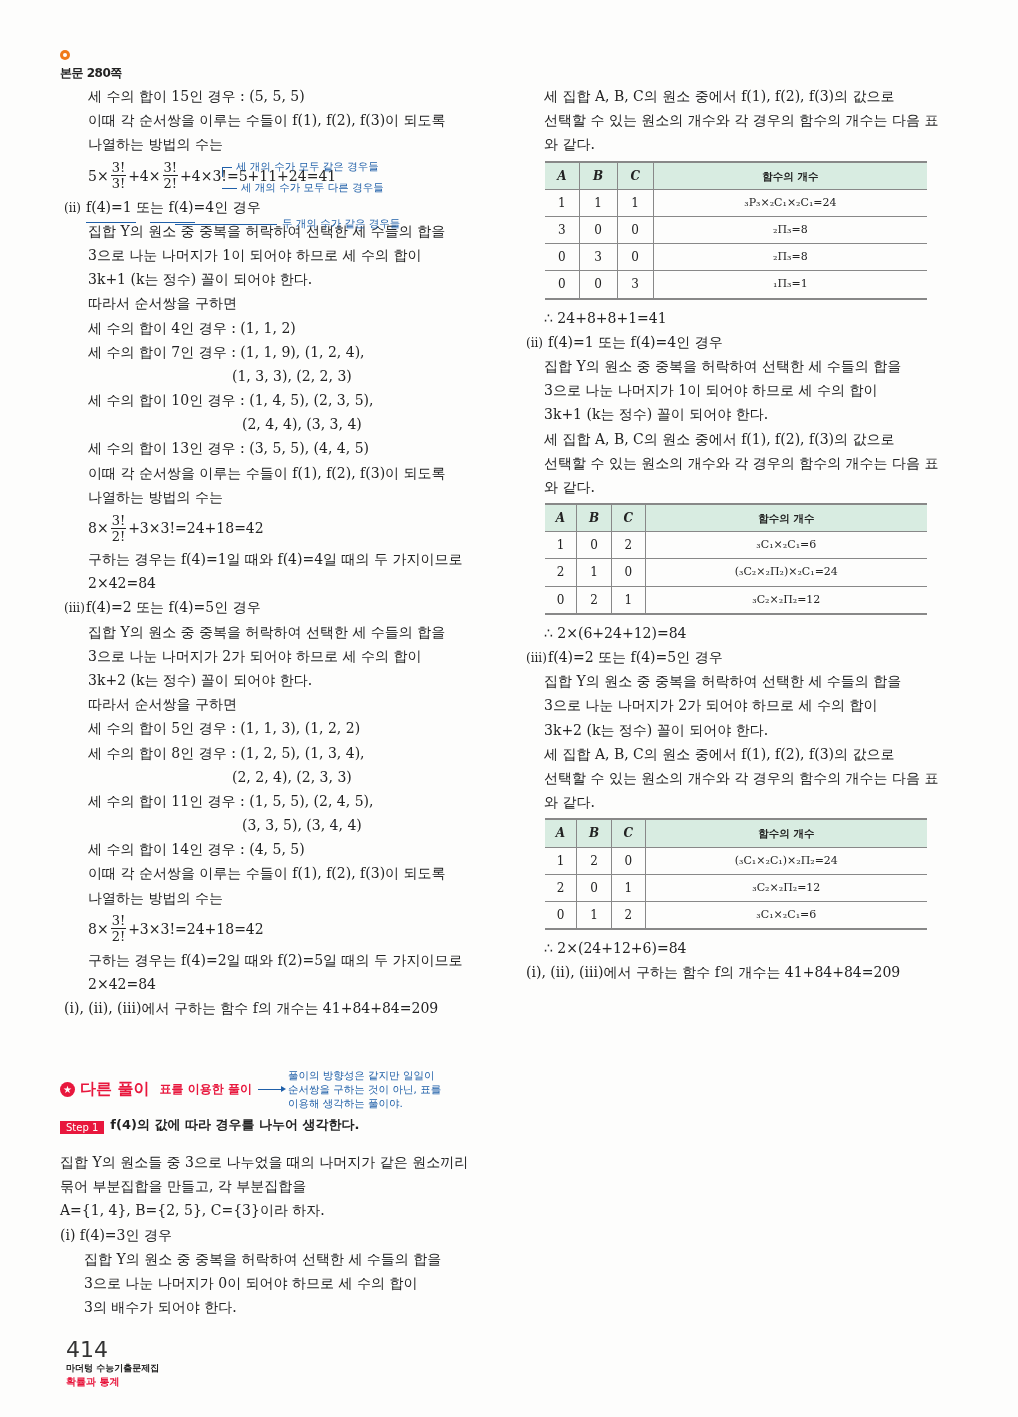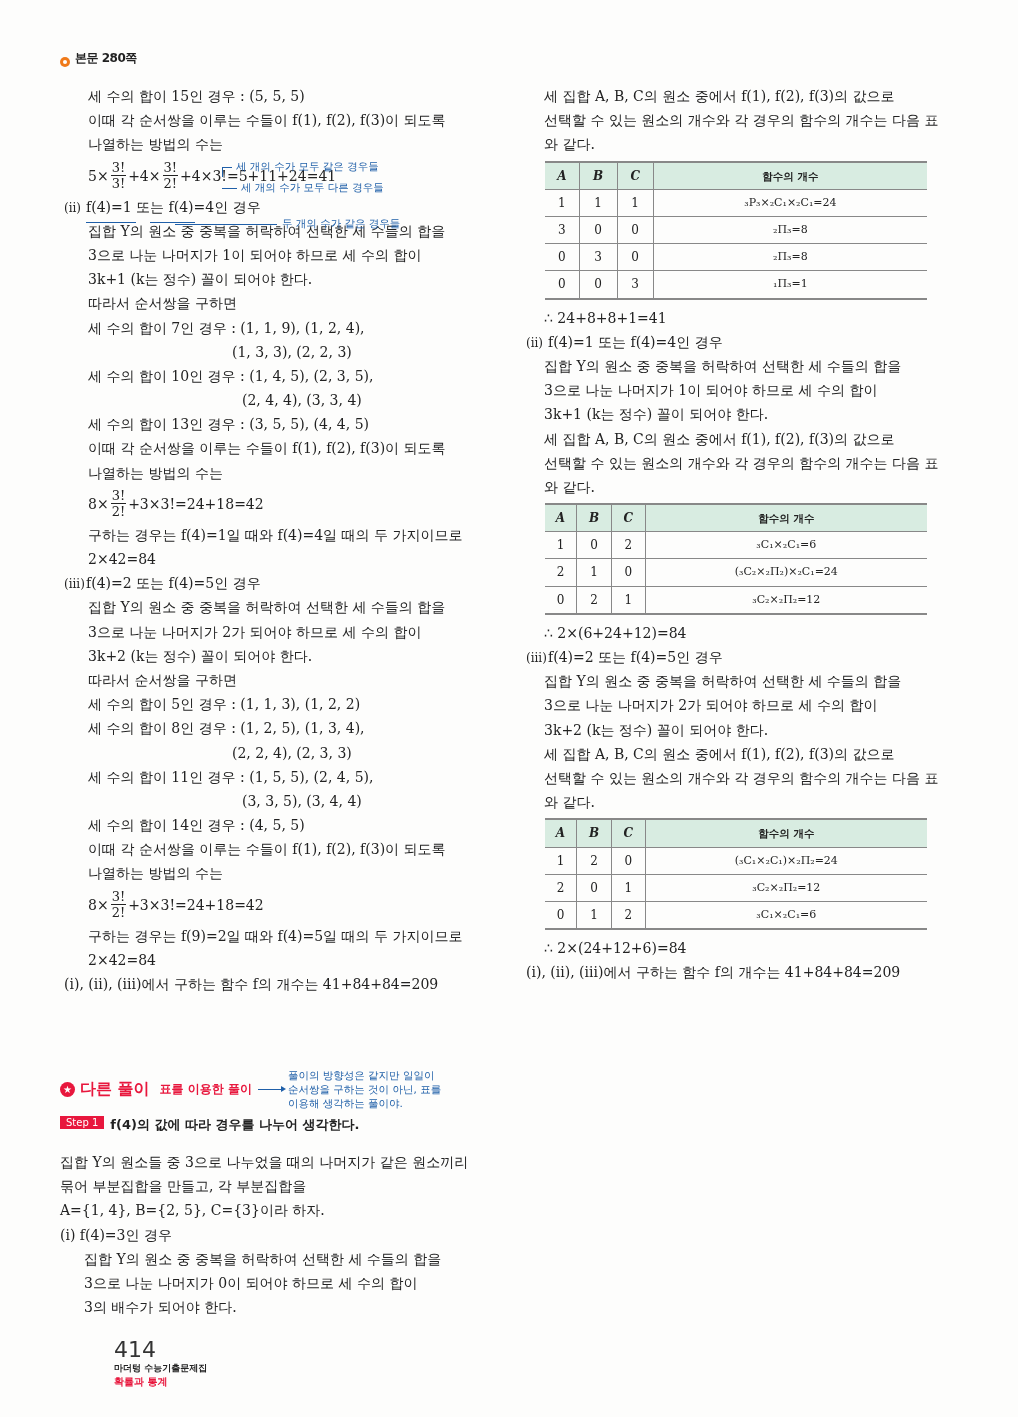--- a/index.html
+++ b/index.html
@@ -1,22 +1,22 @@
 <!DOCTYPE html>
 <html><head>
 <meta charset="utf-8">
 <style>
   html, body { margin: 0; padding: 0; }
   body {
     width: 1018px; height: 1417px; background: #fdfdfc;
     font-family: "DejaVu Serif", "Liberation Serif", serif;
     color: #222; position: relative; overflow: hidden;
   }
-  .page-ref { position: absolute; left: 60px; top: 50px; display: flex; align-items: flex-end; gap: 5px;
-    font-family: "DejaVu Sans", sans-serif; font-weight: bold; font-size: 12px; letter-spacing: -0.5px; }
+  .page-ref { position: absolute; left: 60px; top: 50px; display: flex; align-items: flex-start; gap: 5px;
+    font-family: "DejaVu Sans", sans-serif; font-weight: bold; font-size: 12px; letter-spacing: -0.5px; flex-direction: column; }
   .page-ref .dot { width: 10px; height: 10px; border-radius: 50%; background: #f07a1a; position: relative; }
   .page-ref .dot::after { content: ""; position: absolute; left: 3px; top: 3px; width: 4px; height: 4px; background: #fff; border-radius: 50%; }
 
   .col { position: absolute; font-size: 14px; line-height: 24.2px; }
   .col-left { left: 64px; top: 84px; width: 420px; }
   .col-right { left: 526px; top: 84px; width: 405px; }
   .ln { white-space: nowrap; height: 24.2px; }
   .in1 { padding-left: 24px; }
   .in2 { padding-left: 168px; }
   .in3 { padding-left: 178px; }
@@ -38,27 +38,27 @@
   table.tb td.f { font-size: 11px; }
 
   .alt { position: absolute; left: 60px; top: 1068px; width: 440px; }
   .alt-head { display: flex; align-items: center; font-family: "DejaVu Sans", sans-serif; }
   .alt-star { width: 15px; height: 15px; border-radius: 50%; background: #e8173d; color: #fff; font-size: 10px; display:flex; align-items:center; justify-content:center; margin-right: 5px; }
   .alt-title { color: #e8173d; font-weight: bold; font-size: 16px; margin-right: 10px; }
   .alt-sub { color: #e8173d; font-size: 12px; font-weight: bold; }
   .alt-arrow { width: 26px; height: 1px; background: #1f5fa8; margin: 0 4px 0 6px; position: relative; }
   .alt-arrow::after { content: ""; position: absolute; right: -2px; top: -3px; border-left: 5px solid #1f5fa8; border-top: 3px solid transparent; border-bottom: 3px solid transparent; }
   .alt-note { font-size: 10.5px; color: #1f5fa8; line-height: 14px; }
-  .step { display: flex; align-items: flex-start; margin-top: 6px; font-family: "DejaVu Sans", sans-serif; font-weight: bold; font-size: 13px; }
+  .step { display: flex; align-items: flex-end; margin-top: 6px; font-family: "DejaVu Sans", sans-serif; font-weight: bold; font-size: 13px; }
   .step-badge { background: #e8173d; color: #fff; font-size: 10px; font-weight: normal; padding: 1px 6px; margin-right: 6px; }
   .alt-body { font-size: 14px; line-height: 24.2px; margin-top: 16px; }
 
   .footer { position: absolute; left: 66px; top: 1337px; display: flex; align-items: baseline; font-family: "DejaVu Sans", sans-serif; flex-direction: column; }
   .footer .pg { font-size: 22px; color: #333; margin-right: 8px; }
-  .footer .book { font-size: 9px; font-weight: bold; margin-right: 6px; margin-left: 48px; }
+  .footer .book { font-size: 9px; font-weight: bold; margin-right: 6px; }
   .footer .subj { font-size: 10px; font-weight: bold; color: #e8173d; }
 </style>
 </head>
 <body>
 
 <div class="page-ref">
   <span class="dot"></span>
   <span>본문 280쪽</span>
 </div>
 
@@ -79,20 +79,21 @@
       </span>
     <span>+</span>
     <span>4×3!</span>
     <span>=5+11+24=41</span>
   </div>
   <div class="ln"><span class="roman">(ii)</span><span>f(4)=1 또는 f(4)=4인 경우</span></div>
   <div class="ln in1">집합 Y의 원소 중 중복을 허락하여 선택한 세 수들의 합을</div>
   <div class="ln in1">3으로 나눈 나머지가 1이 되어야 하므로 세 수의 합이</div>
   <div class="ln in1">3k+1 (k는 정수) 꼴이 되어야 한다.</div>
   <div class="ln in1">따라서 순서쌍을 구하면</div>
+  <div class="ln in1">세 수의 합이 4인 경우 : (1, 1, 2)</div>
   <div class="ln in1">세 수의 합이 7인 경우 : (1, 1, 9), (1, 2, 4),</div>
   <div class="ln in2">(1, 3, 3), (2, 2, 3)</div>
   <div class="ln in1">세 수의 합이 10인 경우 : (1, 4, 5), (2, 3, 5),</div>
   <div class="ln in3">(2, 4, 4), (3, 3, 4)</div>
   <div class="ln in1">세 수의 합이 13인 경우 : (3, 5, 5), (4, 4, 5)</div>
   <div class="ln in1">이때 각 순서쌍을 이루는 수들이 f(1), f(2), f(3)이 되도록</div>
   <div class="ln in1">나열하는 방법의 수는</div>
   <div class="fline in1">
     <span>8×</span>
     <span class="frac">
@@ -117,21 +118,21 @@
   <div class="ln in1">이때 각 순서쌍을 이루는 수들이 f(1), f(2), f(3)이 되도록</div>
   <div class="ln in1">나열하는 방법의 수는</div>
   <div class="fline in1">
     <span>8×</span>
     <span class="frac">
         <span class="num">3!</span>
         <span>2!</span>
       </span>
     <span>+3×3!=24+18=42</span>
   </div>
-  <div class="ln in1">구하는 경우는 f(9)=2일 때와 f(4)=5일 때의 두 가지이므로</div>
+  <div class="ln in1">구하는 경우는 f(4)=2일 때와 f(2)=5일 때의 두 가지이므로</div>
   <div class="ln in1">2×42=84</div>
   <div class="ln">(i), (ii), (iii)에서 구하는 함수 f의 개수는 41+84+84=209</div>
 </div>
 
 <span class="annot" style="left:236px; top:160px;">세 개의 수가 모두 같은 경우들</span>
 <div class="bl" style="left:222px; top:167px; width:10px; height:1px;"></div>
 <div class="bl" style="left:222px; top:167px; width:1px; height:10px;"></div>
 <span class="annot" style="left:241px; top:181px;">세 개의 수가 모두 다른 경우들</span>
 <div class="bl" style="left:222px; top:188px; width:15px; height:1px;"></div>
 <span class="annot" style="left:282px; top:217px;">두 개의 수가 같은 경우들</span>

